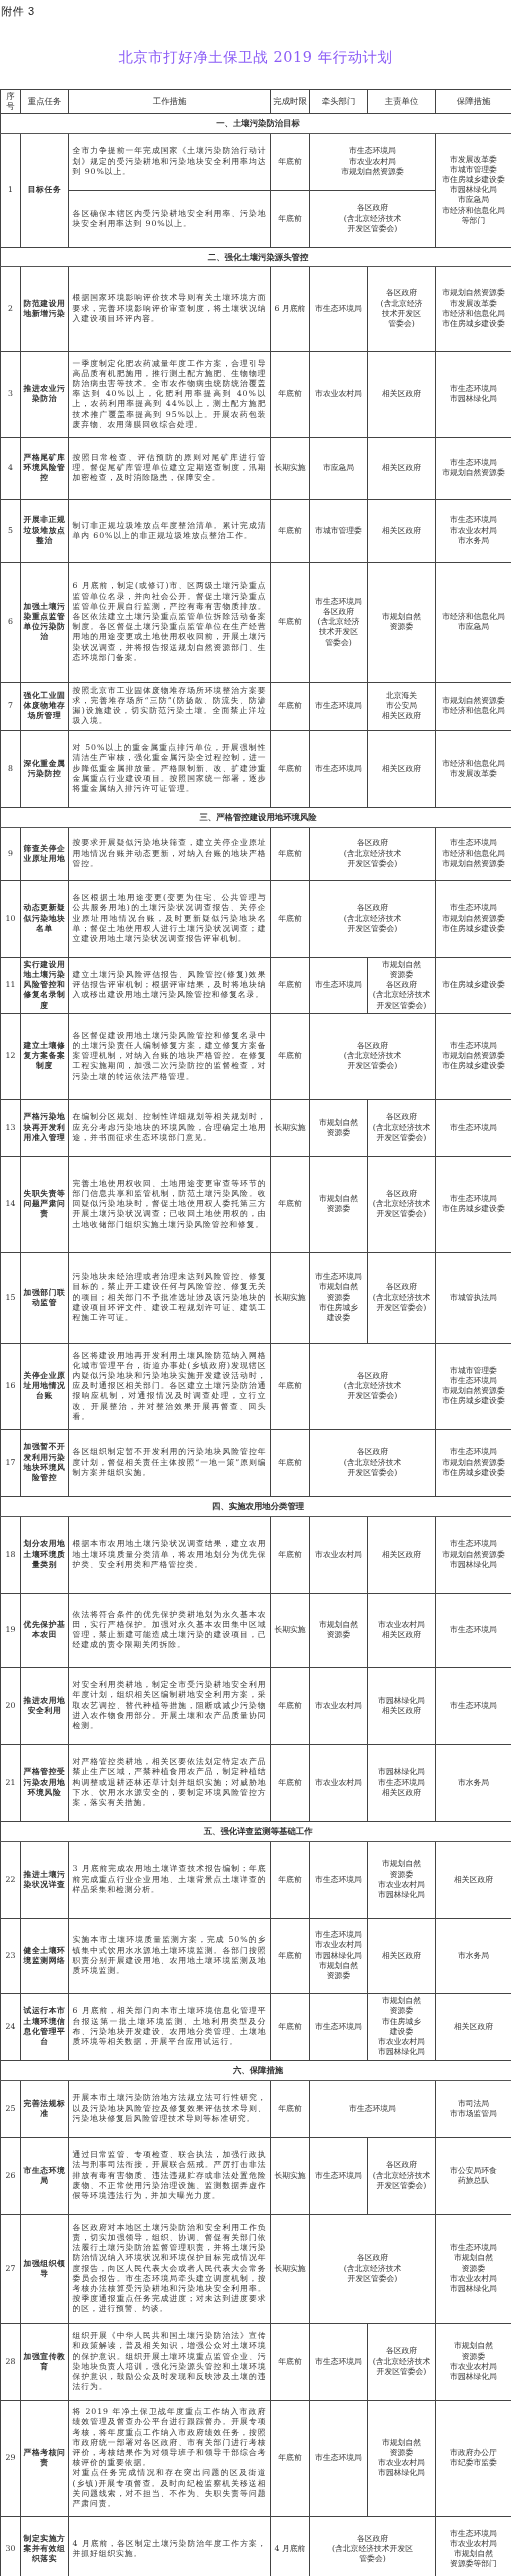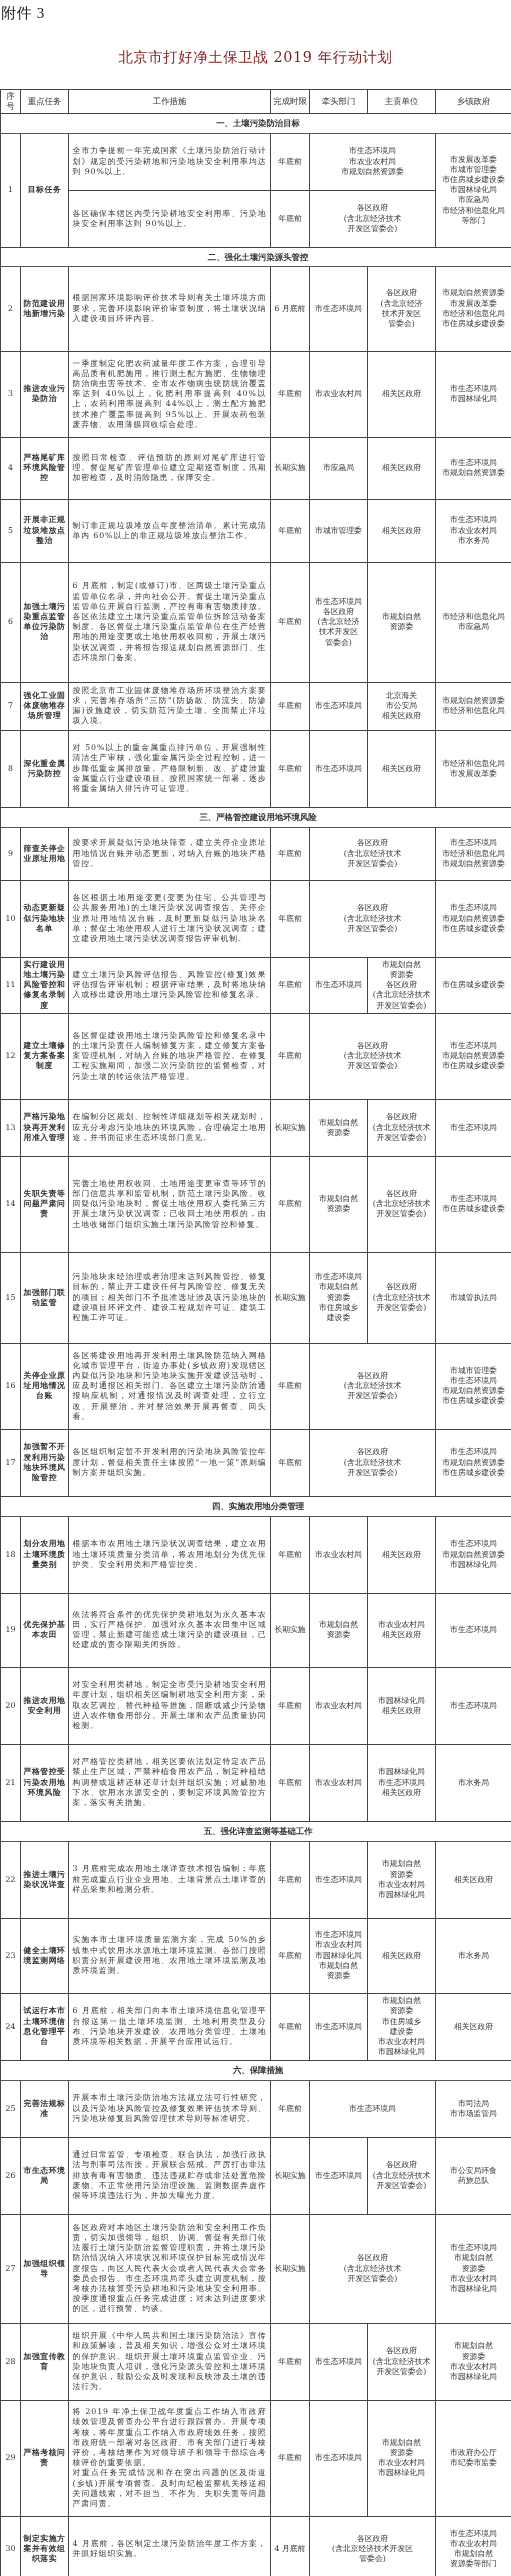--- a/index.html
+++ b/index.html
@@ -1,19 +1,19 @@
 <!DOCTYPE html>
 <html style="font-size:9.6px"><head>
 <meta charset="utf-8">
 <style>
   html, body { margin:0; padding:0; background:#ffffff; }
   body { width:511px; height:2576px; position:relative; overflow:hidden;
          font-family:"DejaVu Serif", "Liberation Serif", serif; color:#222; }
-  .attach { position:absolute; left:1.2px; top:3.6px; font-size:15px; font-family:Liberation Serif, serif; letter-spacing:0.6px; }
-  .title { position:absolute; left:0; width:511px; top:48px; text-align:center; font-size:14.4px; letter-spacing:0.6px; color:#7f1d1d; }
+  .attach { position:absolute; left:1.2px; top:3.6px; font-size:11px; font-family:Liberation Sans, sans-serif; letter-spacing:0.6px; }
+  .title { position:absolute; left:0; width:511px; top:48px; text-align:center; font-size:14.4px; letter-spacing:0.6px; color:#8b5cf6; }
   table { position:absolute; left:0; top:89px; width:511px; border-collapse:collapse; table-layout:fixed; }
   td, th { border:0.6px solid #444; padding:1.2px 1.8px; font-weight:normal; font-size:7.8px; line-height:10.2px; vertical-align:middle; text-align:center; word-break:break-all; color:#333; }
   th { font-family:"DejaVu Sans","Liberation Sans",sans-serif; font-size:8.4px; height:17px; }
   td.measure { text-align:justify; padding:1.2px 3.6px; letter-spacing:0.9px;margin-top:38px; }
   td.task { letter-spacing:0.6px; padding:1.2px 2.4px;font-weight:bold; }
   td.sec { font-family:"DejaVu Sans","Liberation Sans",sans-serif; font-weight:bold; font-size:8.4px; border-top:1.2px solid #555; border-bottom:1.2px solid #555;padding-left:6px; }
   .ml { white-space:pre-line; }
 </style>
 </head>
 <body>
@@ -32,21 +32,21 @@
       <col style="width:76px">
   </colgroup>
   <thead>
     <tr>
       <th>序号</th>
       <th>重点任务</th>
       <th>工作措施</th>
       <th>完成时限</th>
       <th>牵头部门</th>
       <th>主责单位</th>
-      <th>乡镇政府</th>
+      <th>保障措施</th>
     </tr>
   </thead>
   <tbody>
 
     <tr style="height:20px">
         <td colspan="7" class="sec">一、土壤污染防治目标</td>
       </tr>
     <tr style="height:57px">
       <td rowspan="2">1</td>
       <td rowspan="2" class="task">目标任务</td>

